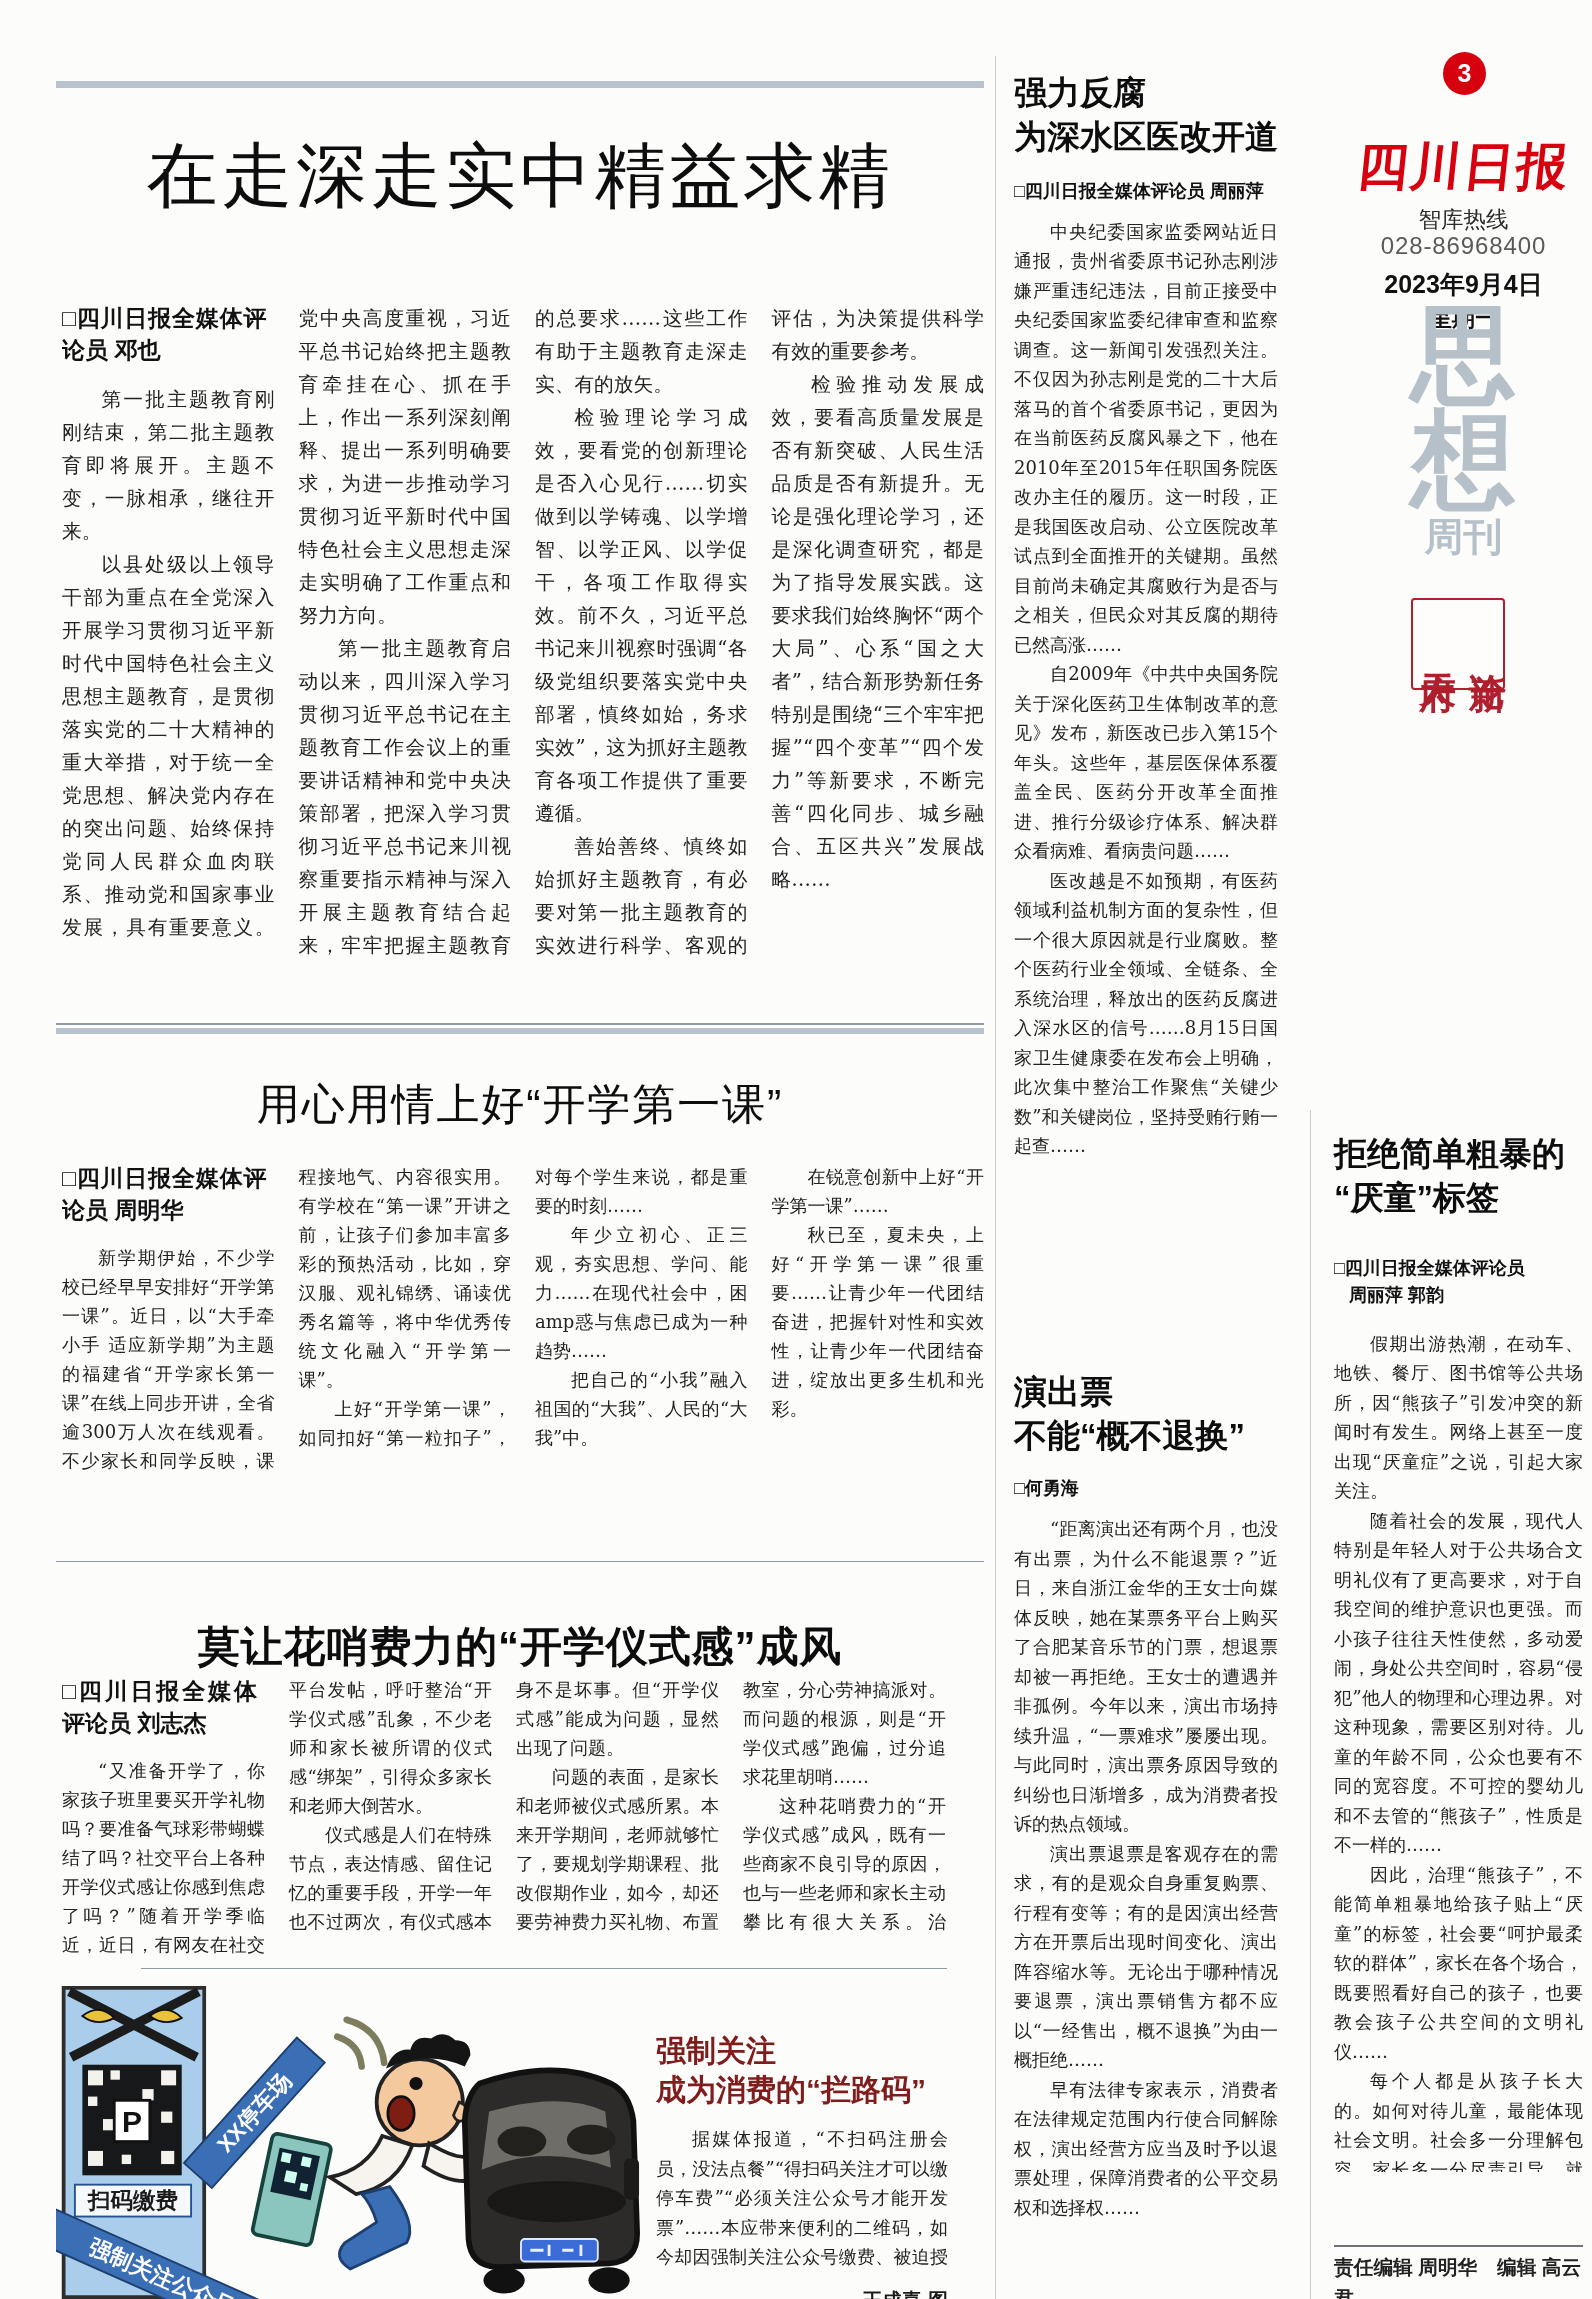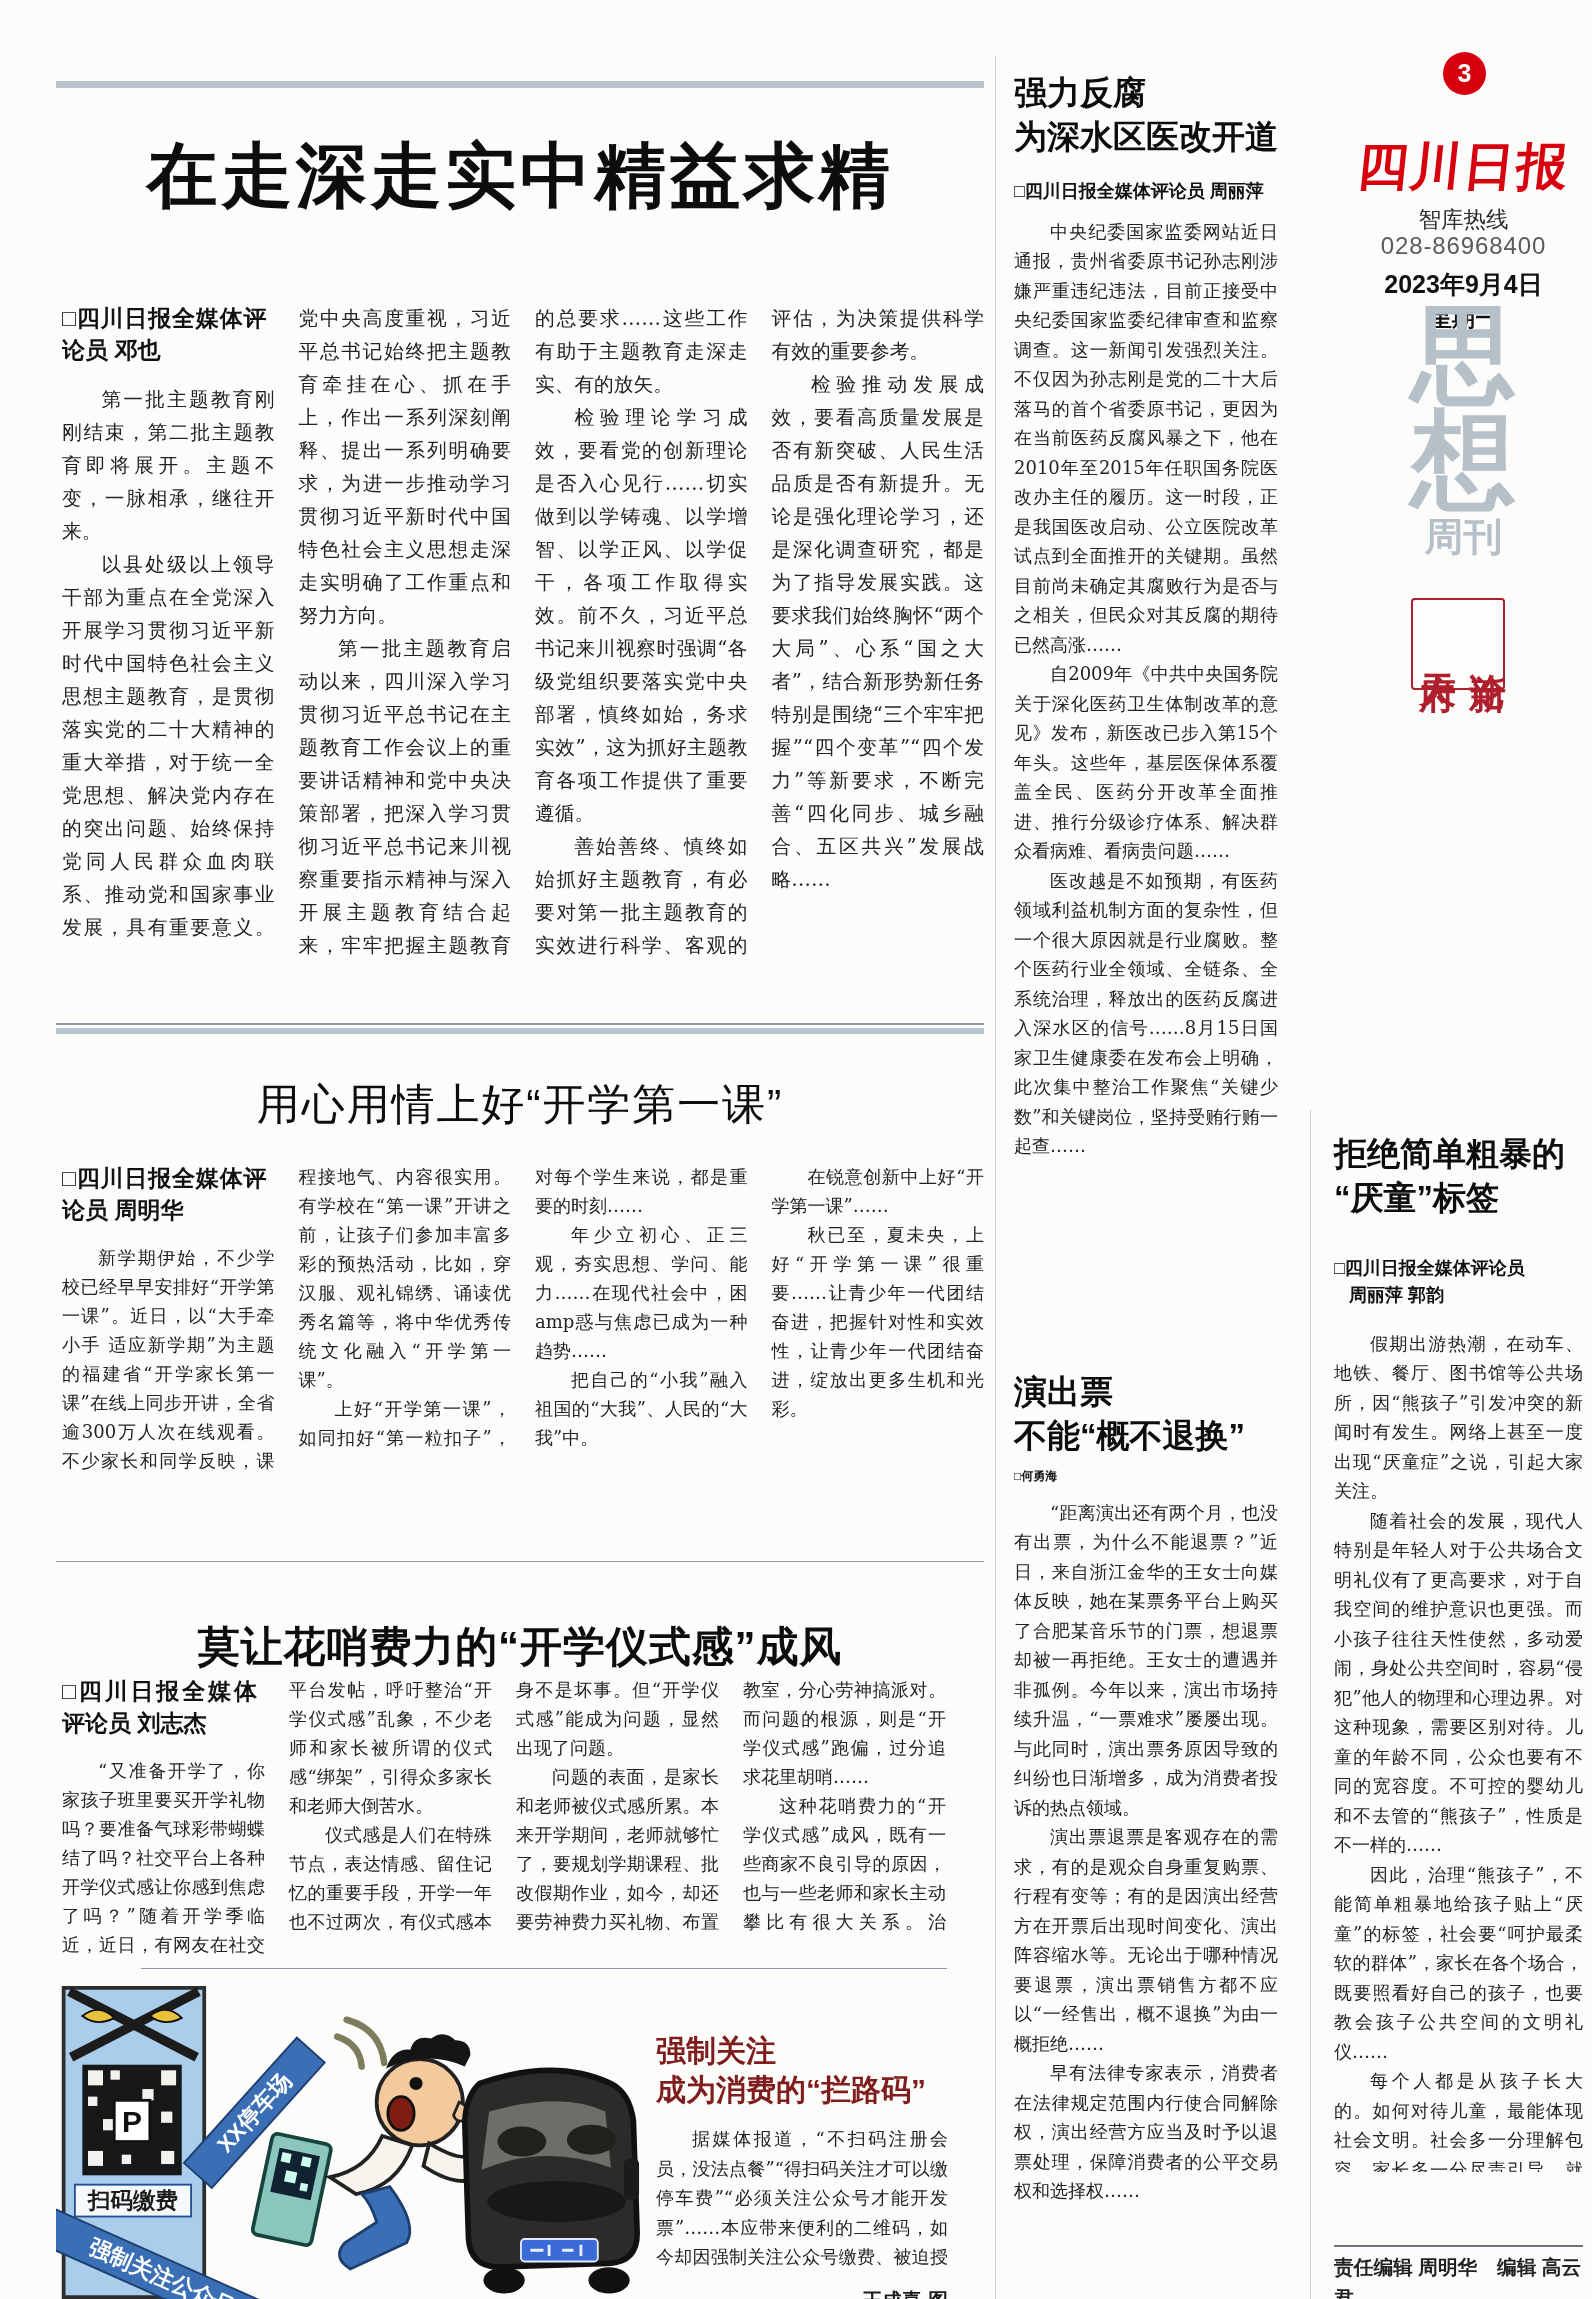--- a/index.html
+++ b/index.html
@@ -3,21 +3,21 @@
 <meta charset="utf-8">
 <style>
   html,body{margin:0;padding:0;}
   body{width:1593px;height:2299px;position:relative;background:#fcfcfb;
        font-family:"Liberation Sans",sans-serif;color:#1a1a1a;overflow:hidden;}
   .abs{position:absolute;}
   .rule{background:#b9c3ce;}
   .ruleThin{background:#8f9aa5;}
   .vrule{background:#c7ccd2;width:0.9px;}
   
-  .hlA{font-size:71px;font-weight:bold;letter-spacing:3.7px;text-align:center;color:#0d0d0d;font-family:"Liberation Sans",sans-serif;}
+  .hlA{font-size:71px;font-weight:normal;letter-spacing:3.7px;text-align:center;color:#0d0d0d;font-family:"Liberation Sans",sans-serif;}
   .hlB{font-size:43px;font-weight:normal;letter-spacing:1.9px;text-align:center;color:#0d0d0d;}
   .hlC{font-size:42px;font-weight:bold;letter-spacing:0.9px;text-align:center;color:#0d0d0d;margin-top:24px;}
   .hlSide{font-size:33px;font-weight:bold;line-height:1.32;color:#0d0d0d;}
   .hlSmall{font-size:30px;font-weight:bold;line-height:1.3;color:#7f1d1d;}
   
   .cols{column-gap:24px;overflow:hidden;text-align:justify;}
   .cols4{column-count:4;}
   .byline{font-weight:bold;font-size:23px;margin:0 8px 17px 0;color:#111;
           font-family:"Liberation Sans",sans-serif;line-height:1.4;}
   .para{margin:0;text-indent:2em;font-family:"DejaVu Serif","Liberation Serif",serif;color:#222;}
@@ -191,21 +191,21 @@
   <div class="sideBody" style="height:1106px;">
       <p class="para">中央纪委国家监委网站近日通报，贵州省委原书记孙志刚涉嫌严重违纪违法，目前正接受中央纪委国家监委纪律审查和监察调查。这一新闻引发强烈关注。不仅因为孙志刚是党的二十大后落马的首个省委原书记，更因为在当前医药反腐风暴之下，他在2010年至2015年任职国务院医改办主任的履历。这一时段，正是我国医改启动、公立医院改革试点到全面推开的关键期。虽然目前尚未确定其腐败行为是否与之相关，但民众对其反腐的期待已然高涨……</p>
       <p class="para">自2009年《中共中央国务院关于深化医药卫生体制改革的意见》发布，新医改已步入第15个年头。这些年，基层医保体系覆盖全民、医药分开改革全面推进、推行分级诊疗体系、解决群众看病难、看病贵问题……</p>
       <p class="para">医改越是不如预期，有医药领域利益机制方面的复杂性，但一个很大原因就是行业腐败。整个医药行业全领域、全链条、全系统治理，释放出的医药反腐进入深水区的信号……8月15日国家卫生健康委在发布会上明确，此次集中整治工作聚焦“关键少数”和关键岗位，坚持受贿行贿一起查……</p>
     </div>
 </div>
 
 <div class="abs" style="left:1014px;top:1370px;width:264px;">
   <div class="hlSide">演出票</div>
   <div class="hlSide">不能“概不退换”</div>
-  <p class="byline" style="margin:11px 0 13px 0;font-size:12px;">□何勇海</p>
+  <p class="byline" style="margin:19px 0 13px 0;font-size:18px;">□何勇海</p>
   <div class="sideBody" style="height:712px;">
       <p class="para">“距离演出还有两个月，也没有出票，为什么不能退票？”近日，来自浙江金华的王女士向媒体反映，她在某票务平台上购买了合肥某音乐节的门票，想退票却被一再拒绝。王女士的遭遇并非孤例。今年以来，演出市场持续升温，“一票难求”屡屡出现。与此同时，演出票务原因导致的纠纷也日渐增多，成为消费者投诉的热点领域。</p>
       <p class="para">演出票退票是客观存在的需求，有的是观众自身重复购票、行程有变等；有的是因演出经营方在开票后出现时间变化、演出阵容缩水等。无论出于哪种情况要退票，演出票销售方都不应以“一经售出，概不退换”为由一概拒绝……</p>
       <p class="para">早有法律专家表示，消费者在法律规定范围内行使合同解除权，演出经营方应当及时予以退票处理，保障消费者的公平交易权和选择权……</p>
     </div>
 </div>
 
 <div class="abs pageNum" style="left:1443px;top:52px;">3</div>
 
 <div class="abs paperLogo mastLine" style="left:1334px;top:133px;">四川日报</div>

